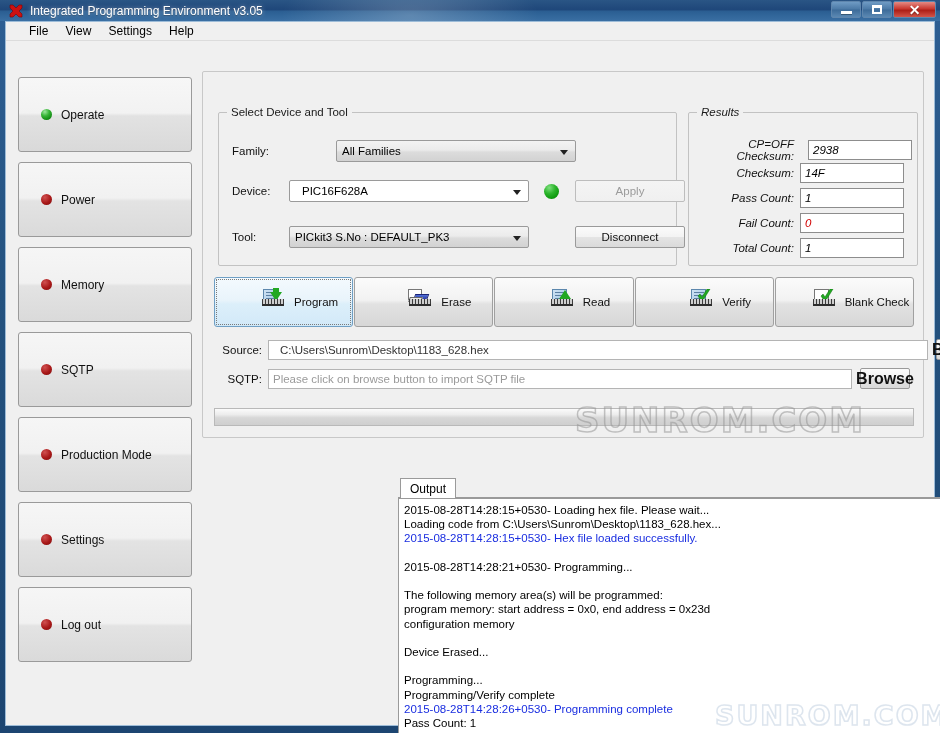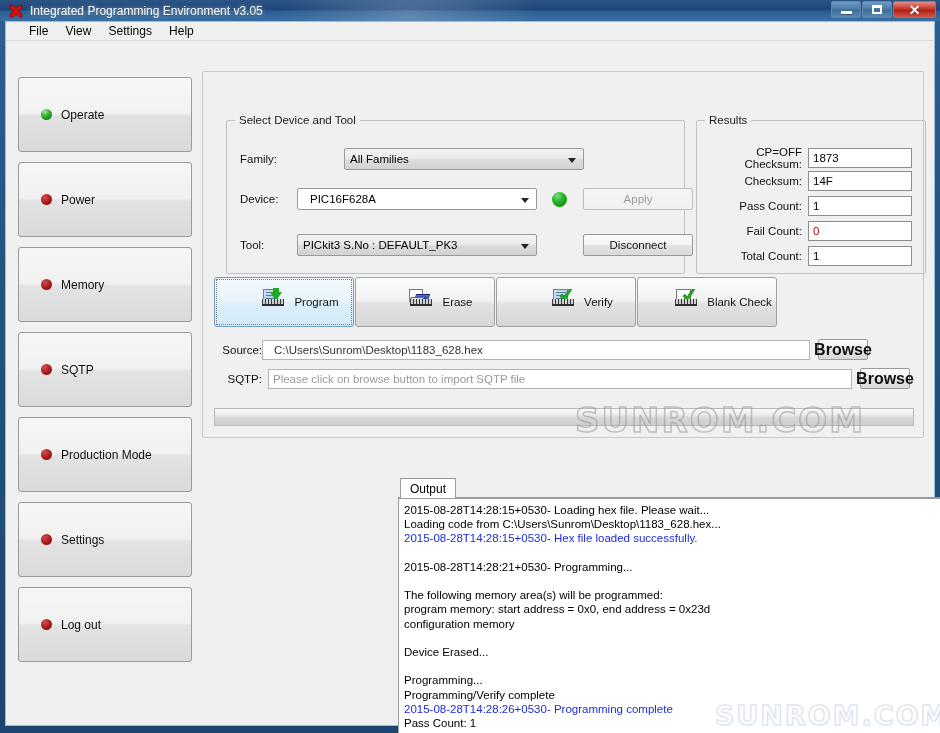--- a/index.html
+++ b/index.html
@@ -83,21 +83,21 @@
   
   #main{position:absolute;left:196px;top:30px;width:722px;}
 
   .panel{
     position:relative;background:#f0f0f0;
     border:1px solid #c8c8c8;border-radius:2px;box-sizing:border-box;
   }
   .panel-top{width:722px;height:367px;}
 
   fieldset.group{
-    position:absolute;margin:12px;padding:0;border:1px solid #c2c2c2;border-radius:2px;
+    position:absolute;margin:4px;padding:0;border:1px solid #c2c2c2;border-radius:2px;
     background:transparent;box-sizing:border-box;
   }
   fieldset.group > legend{
     margin-left:8px;padding:0 4px;font-size:11.5px;color:#1a1a1a;
   }
 
   
   #grp-device{left:11px;top:30px;width:459px;height:160px;}
   .row{position:absolute;display:flex;align-items:center;}
   .fld-label{font-size:11.5px;color:#111;text-align:left;}
@@ -118,21 +118,21 @@
     background:linear-gradient(180deg,#fbfbfb 0%,#f3f3f3 48%,#e4e4e4 52%,#dadada 100%);
     display:flex;align-items:center;justify-content:center;font-size:11.5px;color:#111;
   }
   .btn.disabled{color:#9b9b9b;background:linear-gradient(180deg,#f4f4f4 0%,#f0f0f0 100%);border-color:#bdbdbd;}
   .big-led{
     width:15px;height:15px;border-radius:50%;
     background:radial-gradient(circle at 35% 25%,#7ee07e 0%,#2cb42c 40%,#0f9a0f 72%,#0a7a0a 100%);
   }
 
   
-  #grp-results{left:481px;top:30px;width:230px;height:160px;}
+  #grp-results{left:481px;top:30px;width:230px;height:160px;font-style:italic;}
   .res-row{position:absolute;display:flex;align-items:center;}
   .res-label{width:93px;text-align:right;font-size:11.5px;color:#111;}
   .res-box{
     margin-left:6px;width:104px;height:20px;border:1px solid #8d8d8d;background:#fff;
     box-sizing:border-box;display:flex;align-items:center;padding-left:4px;font-size:11.5px;
   }
   .res-box.fail{color:#d00000;}
 
   
   #actions{position:absolute;left:11px;top:205px;width:700px;height:50px;display:flex;gap:1px;}
@@ -342,24 +342,24 @@
               </div>
               <div class="btn" style="width:110px;margin-left:46px;">
                 <span>Disconnect</span>
               </div>
             </div>
           </fieldset>
 
           <fieldset class="group" id="grp-results">
             <legend>Results</legend>
 
-            <div class="res-row" style="left:12px;top:20px;">
+            <div class="res-row" style="left:12px;top:20px;gap:8px;">
               <span class="res-label">CP=OFF Checksum:</span>
               <div class="res-box">
-                <span>1873</span>
+                <span>2938</span>
               </div>
             </div>
             <div class="res-row" style="left:12px;top:45px;">
               <span class="res-label">Checksum:</span>
               <div class="res-box">
                 <span>14F</span>
               </div>
             </div>
             <div class="res-row" style="left:12px;top:70px;">
               <span class="res-label">Pass Count:</span>
@@ -398,20 +398,31 @@
             <div class="act-btn">
               <span class="icn">
                 <i class="doc blank" style="left:0;top:0;width:14px;height:11px;"></i>
                 <i class="eraser"></i>
                   <i class="eraser2"></i>
                 <i class="chip"></i>
               </span>
               <span>Erase</span>
             </div>
 
+            <div class="act-btn">
+              <span class="icn">
+                <i class="doc">
+                    <i class="lines"></i>
+                  </i>
+                <i class="arrow-up-stem"></i>
+                  <i class="arrow-up"></i>
+                <i class="chip"></i>
+              </span>
+              <span>Read</span>
+            </div>
 
             <div class="act-btn">
               <span class="icn">
                 <i class="doc">
                     <i class="lines"></i>
                   </i>
                 <svg class="check" viewBox="0 0 14 16">
                     <path d="M1 7 L5 13 L13 0 L10 0 L5 8 L3 5 Z" fill="#22a822" stroke="#0d700d" stroke-width="0.5"></path>
                   </svg>
                 <i class="chip"></i>
@@ -426,21 +437,21 @@
                     <path d="M1 7 L5 13 L13 0 L10 0 L5 8 L3 5 Z" fill="#22a822" stroke="#0d700d" stroke-width="0.5"></path>
                   </svg>
                 <i class="chip"></i>
               </span>
               <span>Blank Check</span>
             </div>
           </div>
 
           <div class="srcrow" style="left:11px;top:267px;">
             <span class="src-label" style="width:48px;">Source:</span>
-            <div class="src-input" style="width:548px;padding-left:11px;">
+            <div class="src-input" style="width:660px;margin-left:6px;padding-left:11px;">
               <span>C:\Users\Sunrom\Desktop\1183_628.hex</span>
             </div>
             <div class="browse-btn" style="margin-left:8px;">
               <span>Browse</span>
             </div>
           </div>
 
           <div class="srcrow" style="left:11px;top:296px;">
             <span class="src-label" style="width:48px;">SQTP:</span>
             <div class="src-input placeholder" style="width:584px;margin-left:6px;">

